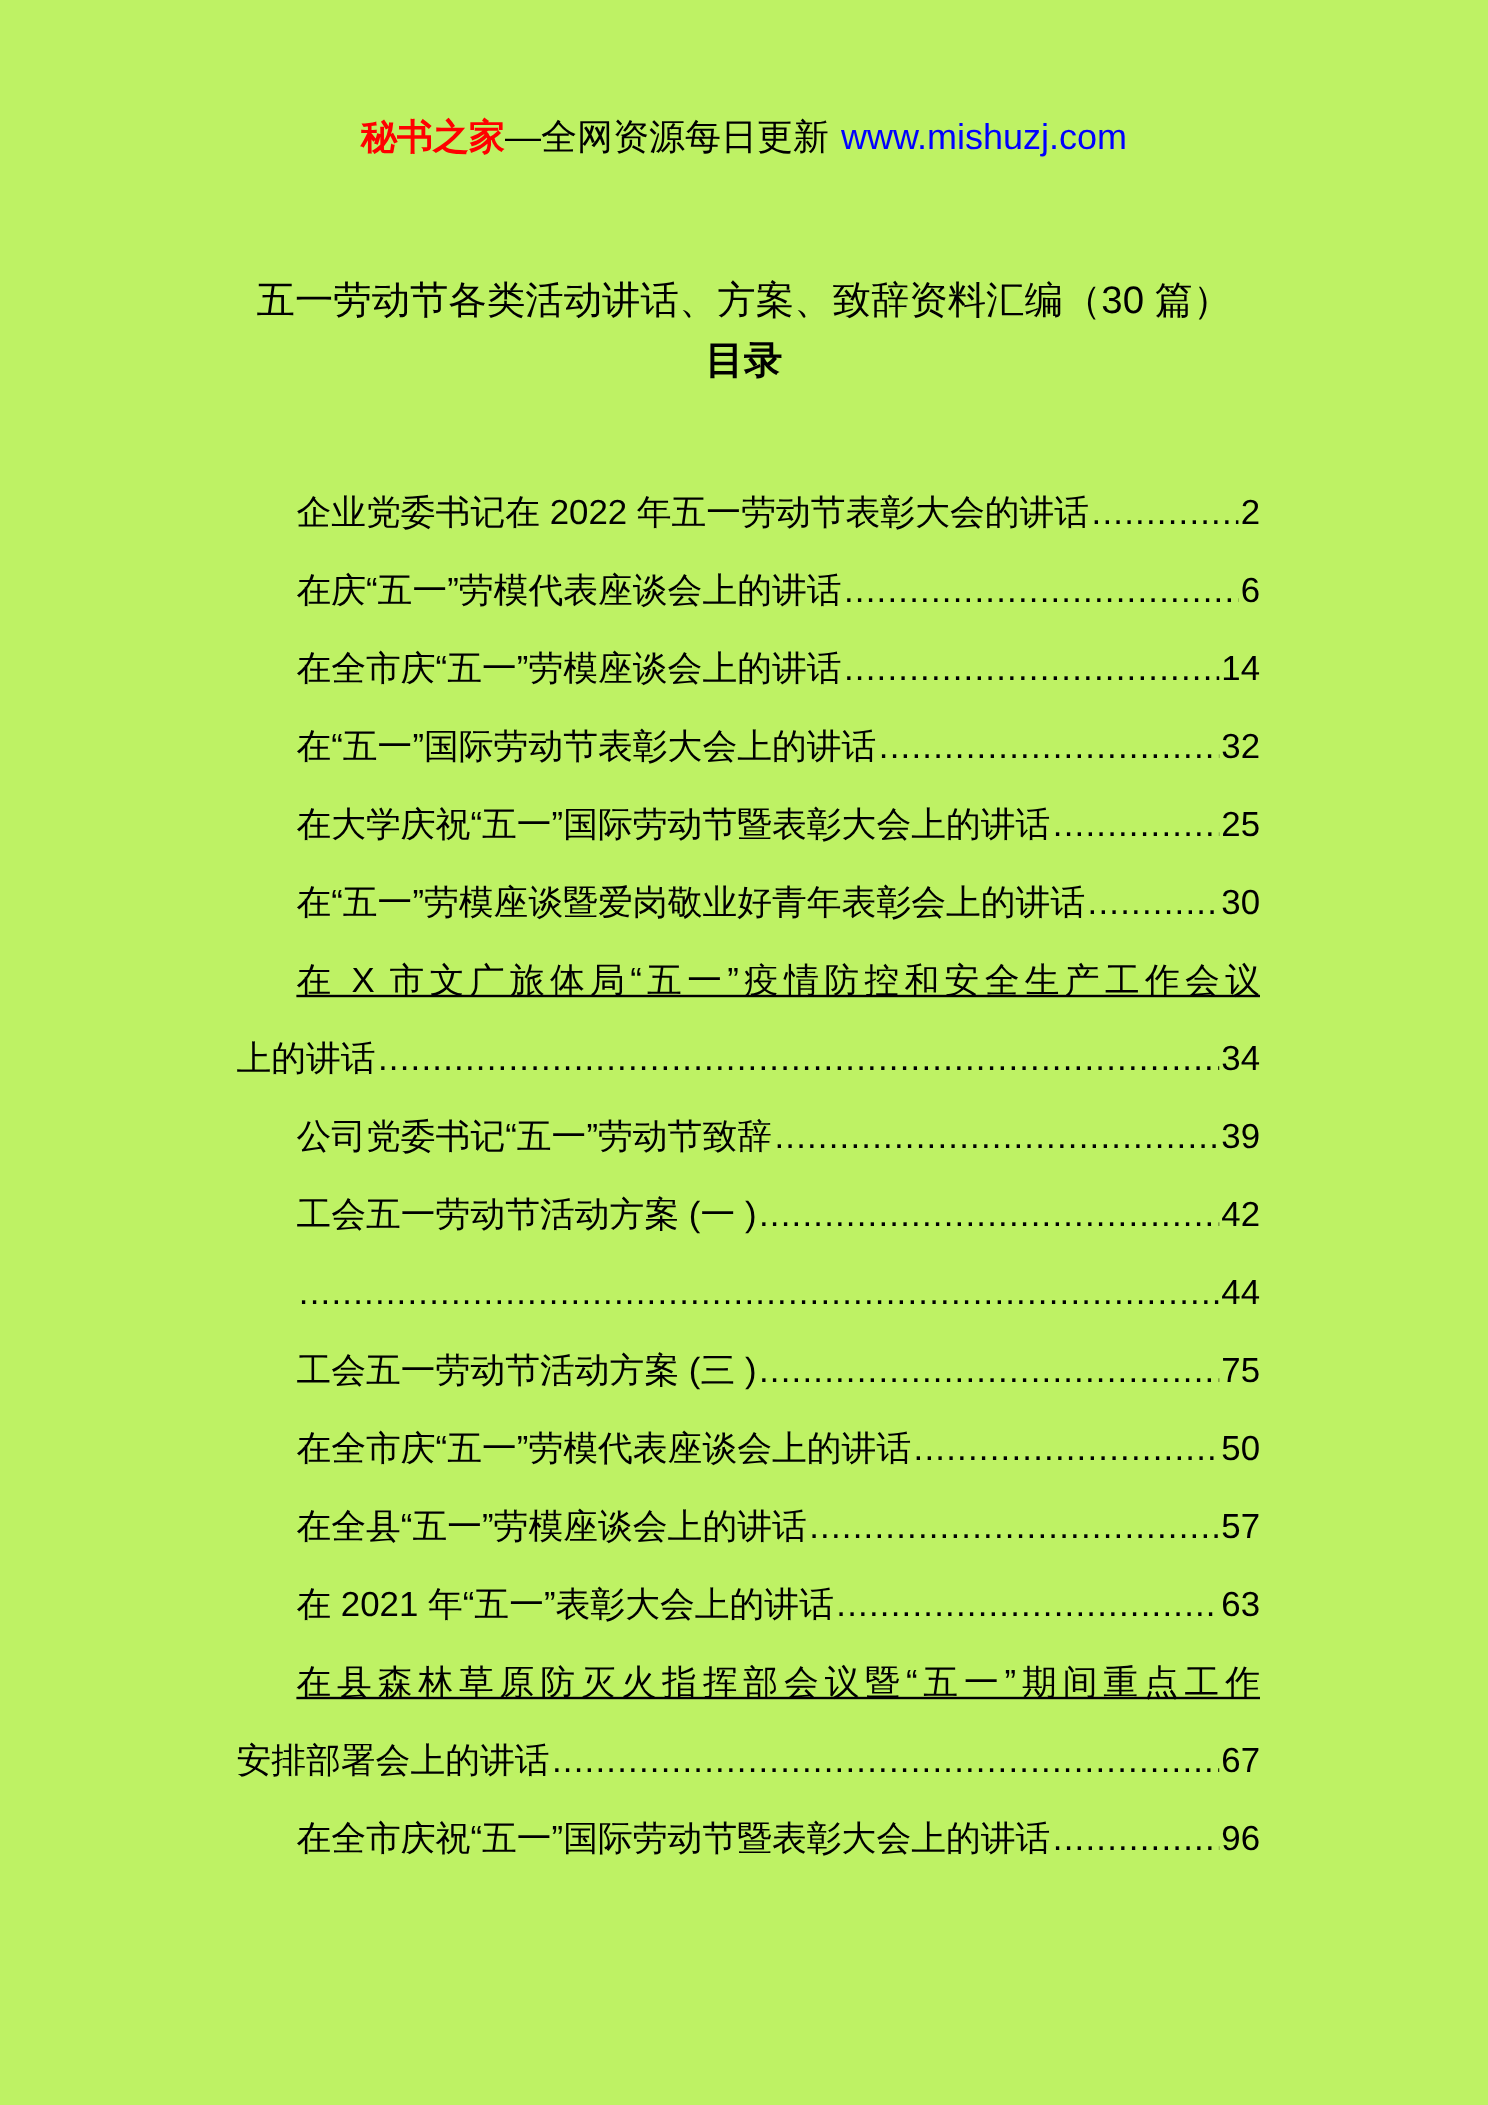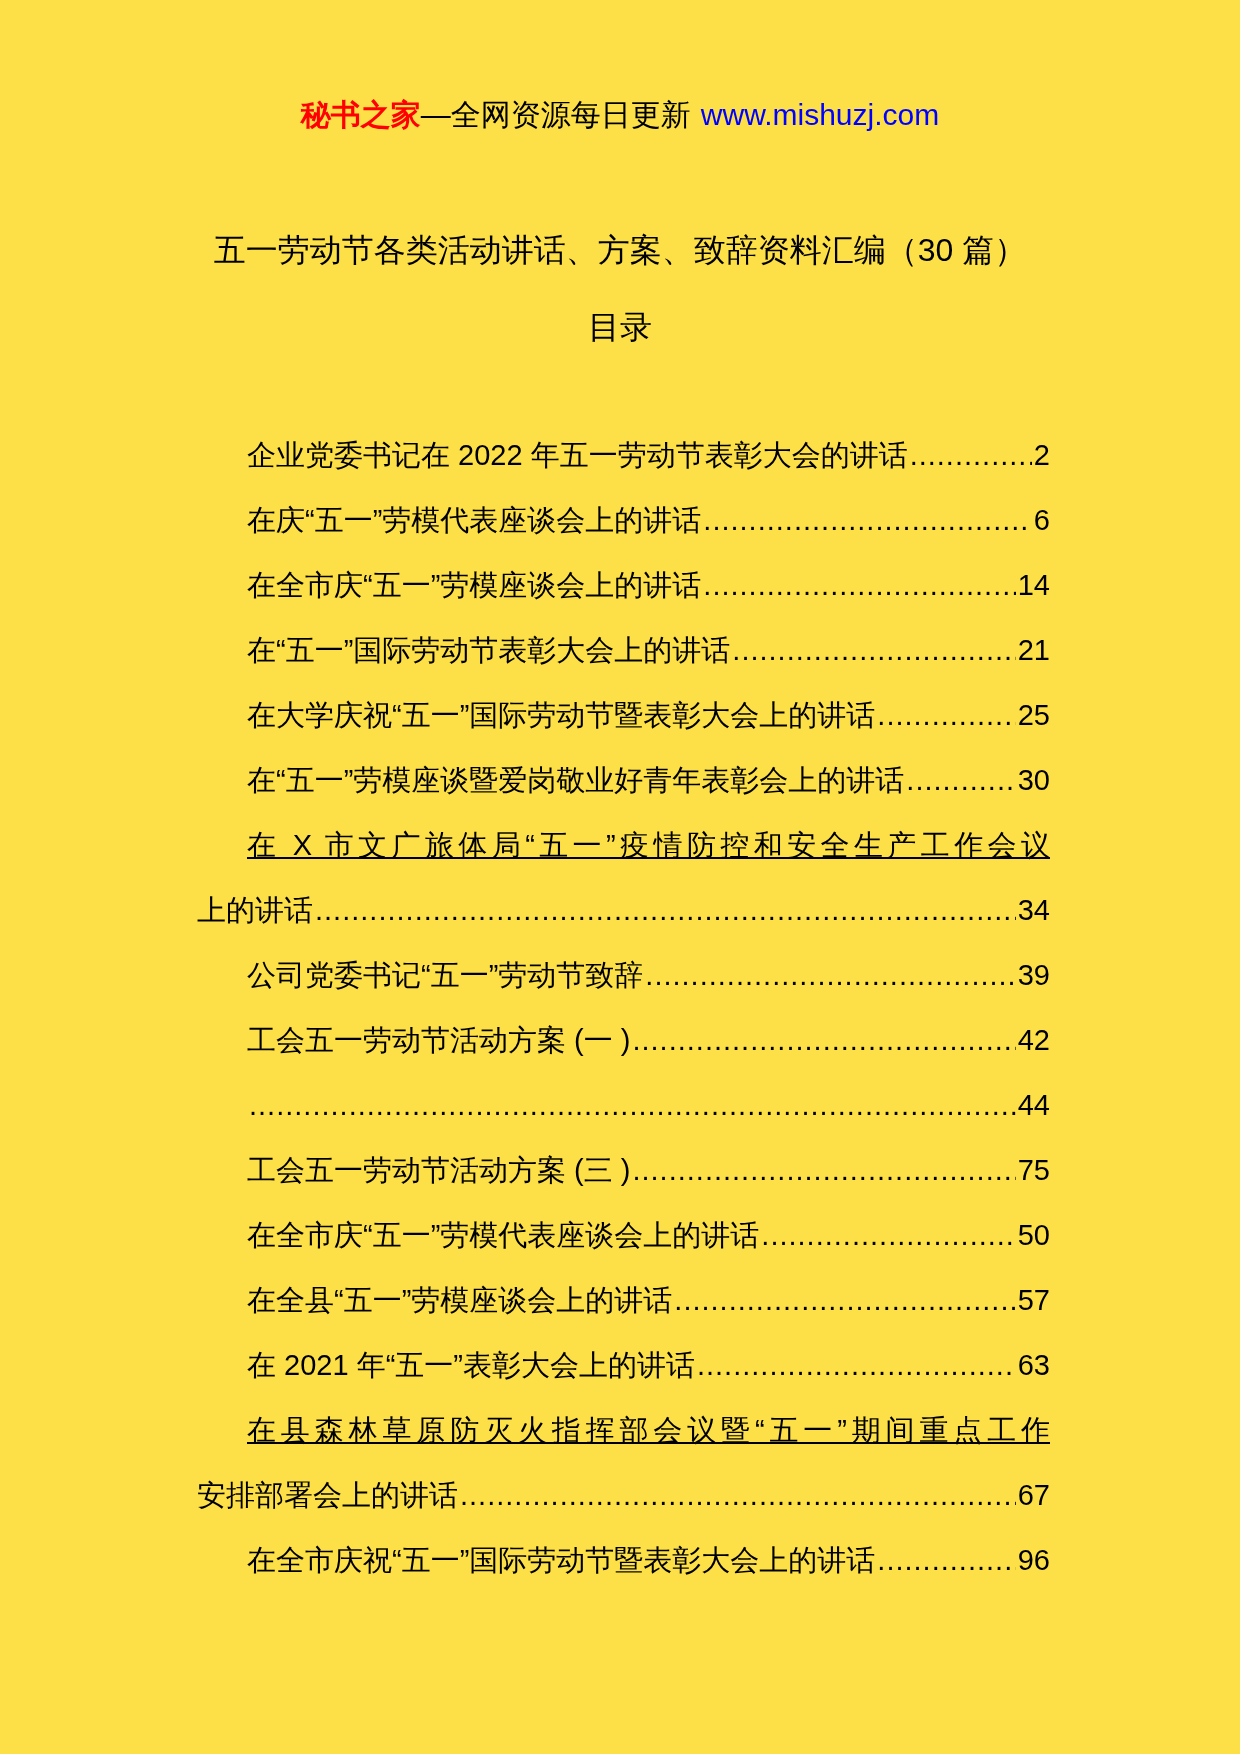--- a/index.html
+++ b/index.html
@@ -2,21 +2,21 @@
 <html><head>
 <meta charset="utf-8">
 <style>
   * { margin: 0; padding: 0; box-sizing: border-box; }
   html, body { background: #ffffff; }
   .page {
     position: relative;
     width: 1240px;
     height: 1754px;
     margin: 0 auto;
-    background: #fde047;
+    background: #bef264;
     color: #000000;
     font-family: "Liberation Sans", "DejaVu Sans", sans-serif;
     overflow: hidden;
   }
   
   .site-header {
     padding-top: 96px;
     text-align: center;
     font-size: 30px;
     line-height: 38px;
@@ -27,25 +27,25 @@
   .site-url { color: #0000ff; text-decoration: none; cursor: pointer; }
   
   .doc-title {
     margin-top: 95px;
     text-align: center;
     font-size: 32px;
     line-height: 42px;
     font-weight: normal;
   }
   .toc-heading {
-    margin-top: 36px;
+    margin-top: 9px;
     text-align: center;
     font-size: 32px;
     line-height: 40px;
-    font-weight: normal;
+    font-weight: bold;
   }
   
   .toc-list {
     margin-top: 76px;
     padding-left: 197px;
     padding-right: 190px;
   }
   .toc-row {
     display: flex;
     align-items: flex-start;
@@ -100,21 +100,21 @@
       <span class="toc-page">6</span>
     </div>
       <div class="toc-row indent">
       <span class="toc-text">在全市庆“五一”劳模座谈会上的讲话</span>
       <span class="dots"></span>
       <span class="toc-page">14</span>
     </div>
       <div class="toc-row indent">
       <span class="toc-text">在“五一”国际劳动节表彰大会上的讲话</span>
       <span class="dots"></span>
-      <span class="toc-page">21</span>
+      <span class="toc-page">32</span>
     </div>
       <div class="toc-row indent">
       <span class="toc-text">在大学庆祝“五一”国际劳动节暨表彰大会上的讲话</span>
       <span class="dots"></span>
       <span class="toc-page">25</span>
     </div>
       <div class="toc-row indent">
       <span class="toc-text">在“五一”劳模座谈暨爱岗敬业好青年表彰会上的讲话</span>
       <span class="dots"></span>
       <span class="toc-page">30</span>

